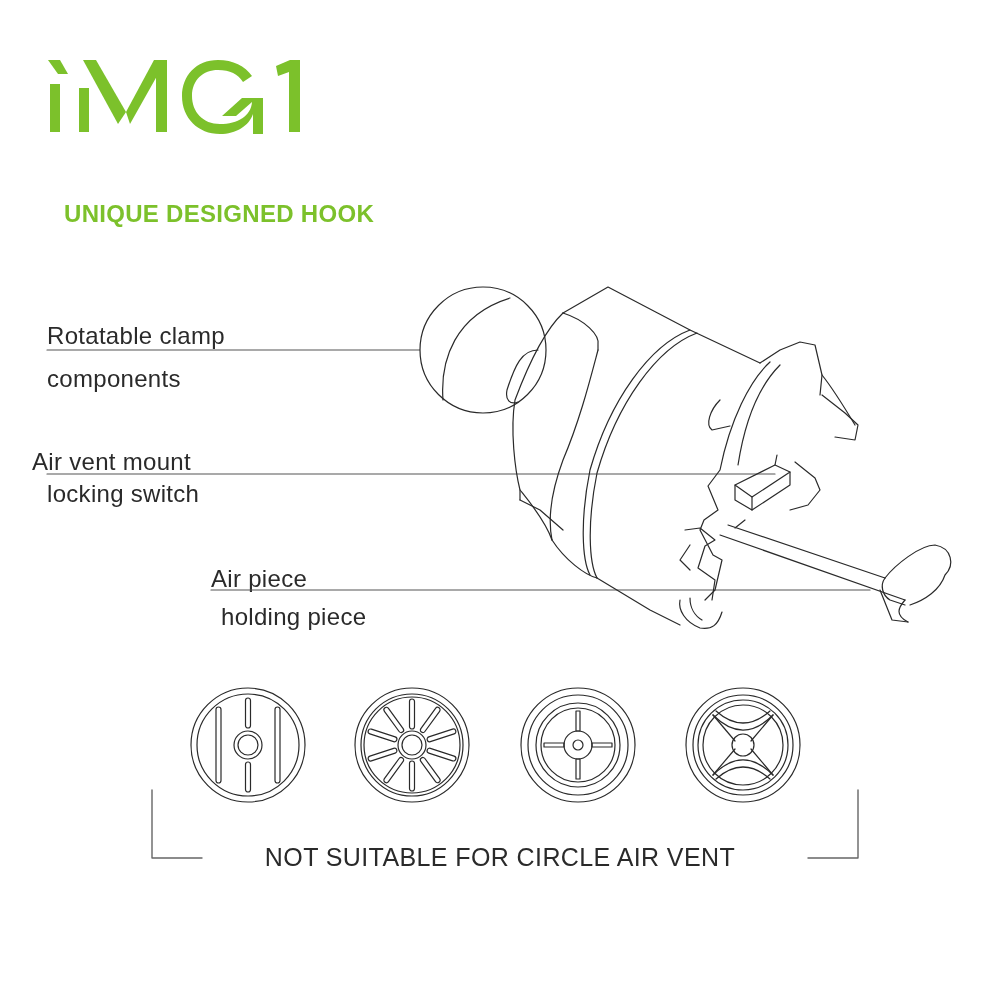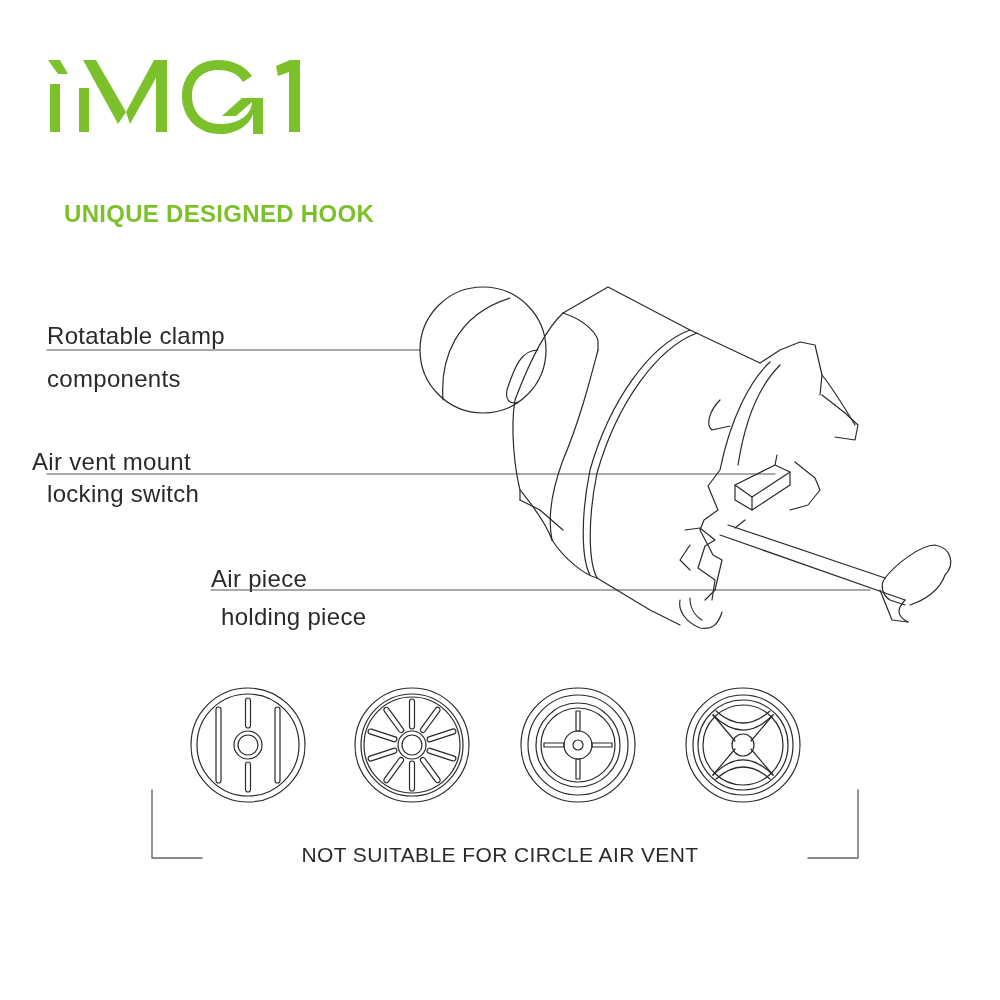--- a/index.html
+++ b/index.html
@@ -1,21 +1,21 @@
 <!DOCTYPE html>
 <html><head>
   <meta charset="utf-8">
   <style>
     html, body { margin: 0; padding: 0; background: #ffffff; }
     body { width: 1000px; height: 1000px; position: relative; overflow: hidden; font-family: "Liberation Sans", "DejaVu Sans", sans-serif; }
     .logo { position: absolute; left: 46px; top: 58px; width: 260px; height: 76px; }
     .headline { position: absolute; left: 48px; top: 184px; font-size: 24px; font-weight: 700; letter-spacing: 0.3px; margin: 16px; }
     .label { position: absolute; font-size: 24px; color: #2a2a2a; line-height: 1; letter-spacing: 0.3px; }
     .diagram { position: absolute; left: 0; top: 0; width: 1000px; height: 1000px; }
-    .footer-note { position: absolute; left: 0; width: 1000px; top: 843px; text-align: center; font-size: 21px; color: #2a2a2a; letter-spacing: 0.4px; }
+    .footer-note { position: absolute; left: 0; width: 1000px; top: 843px; text-align: center; font-size: 25px; color: #2a2a2a; letter-spacing: 0.4px; }
   </style>
 </head>
 <body>
 
 <svg class="logo" viewBox="0 0 260 76">
   <g fill="#7CC12B">
 
     <polygon points="2,2 14,2 22,16 12,16"></polygon>
 
     <rect x="4" y="26" width="10" height="48"></rect>

